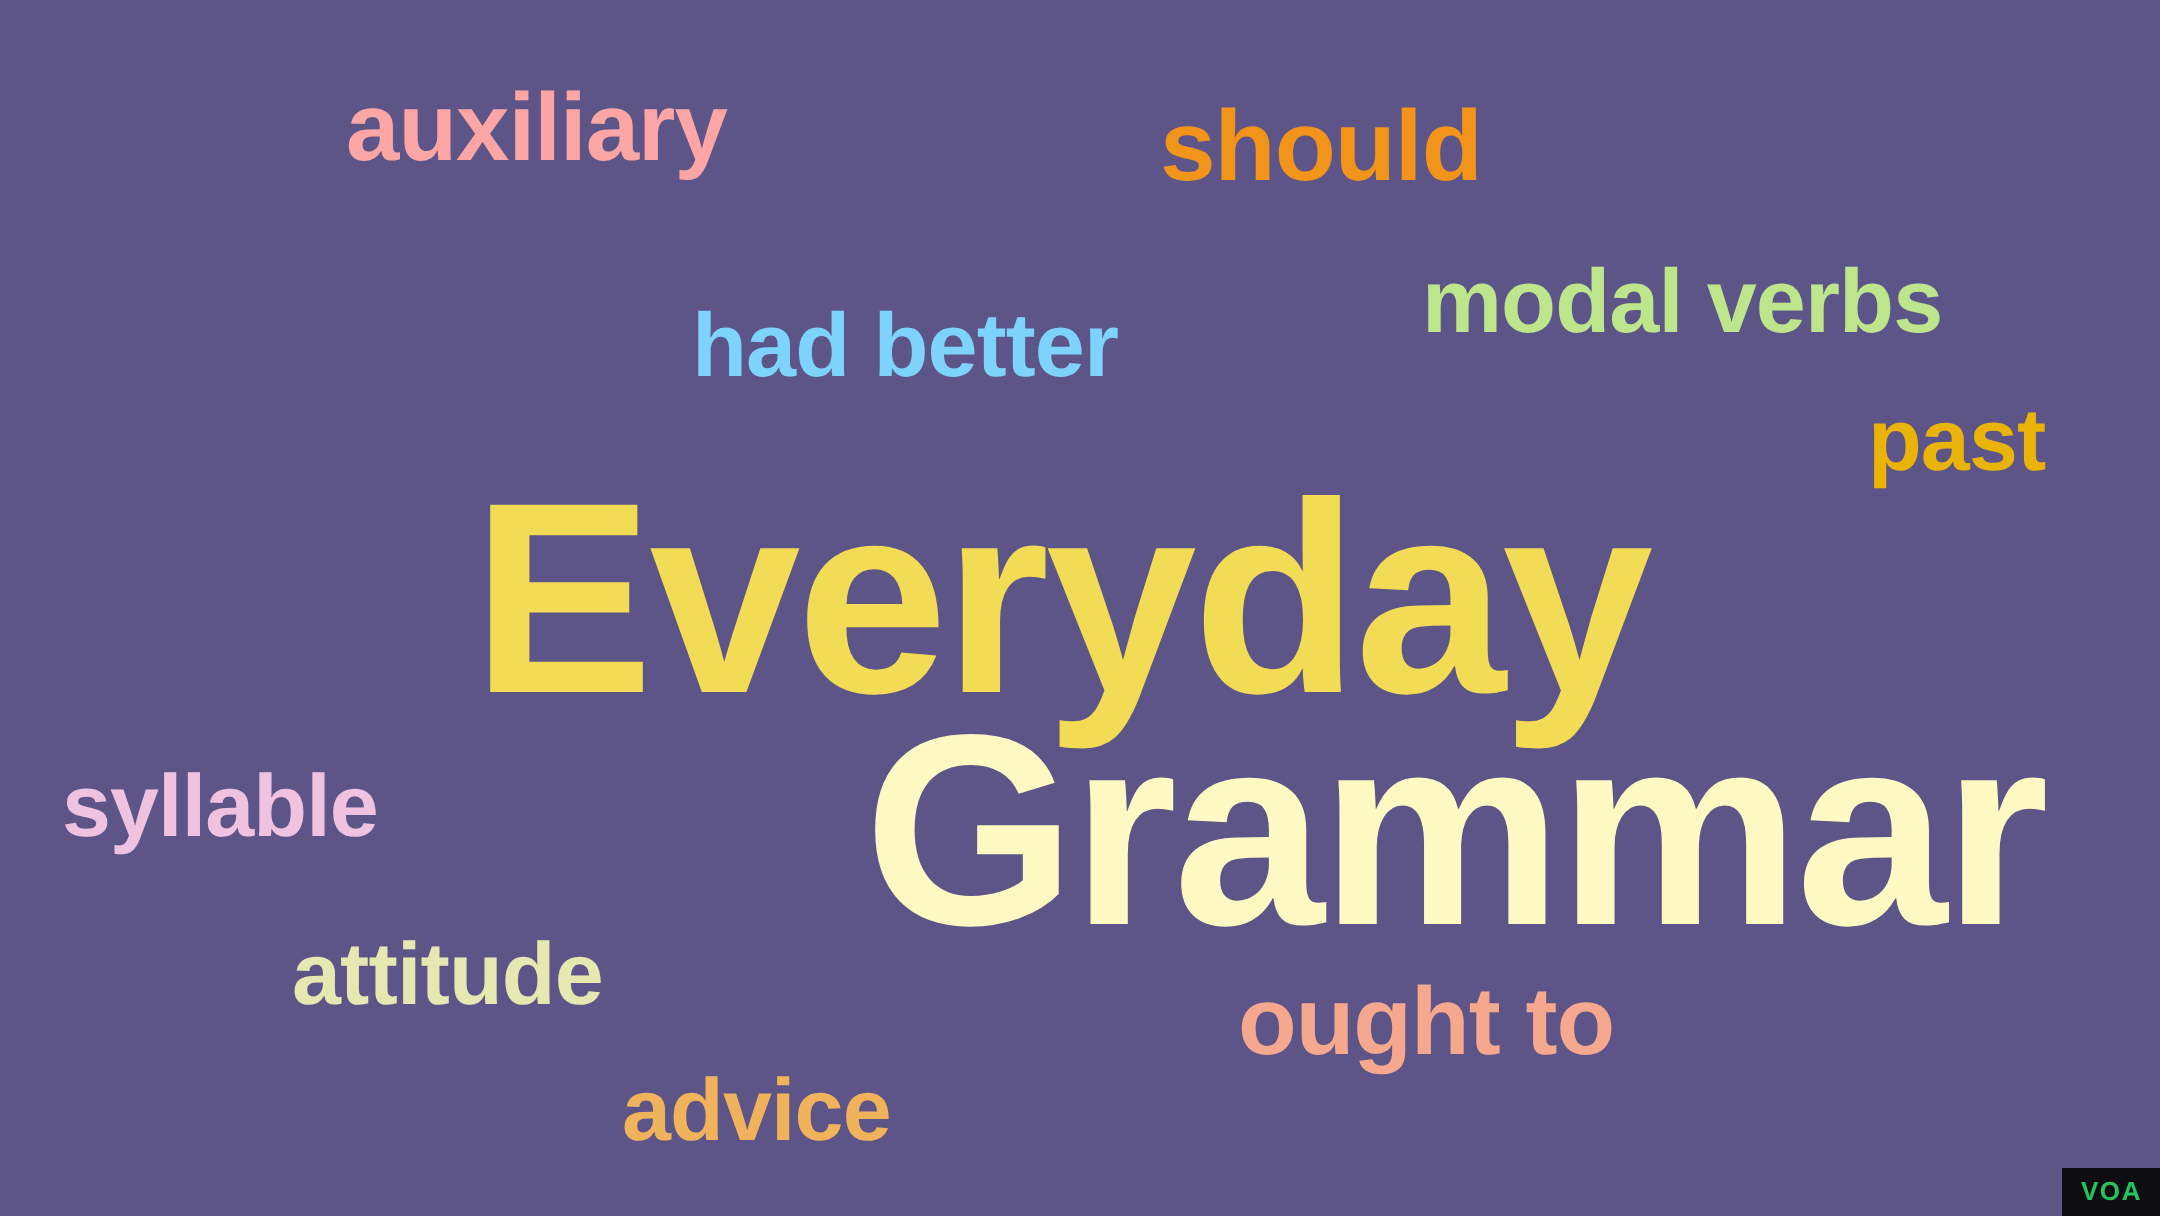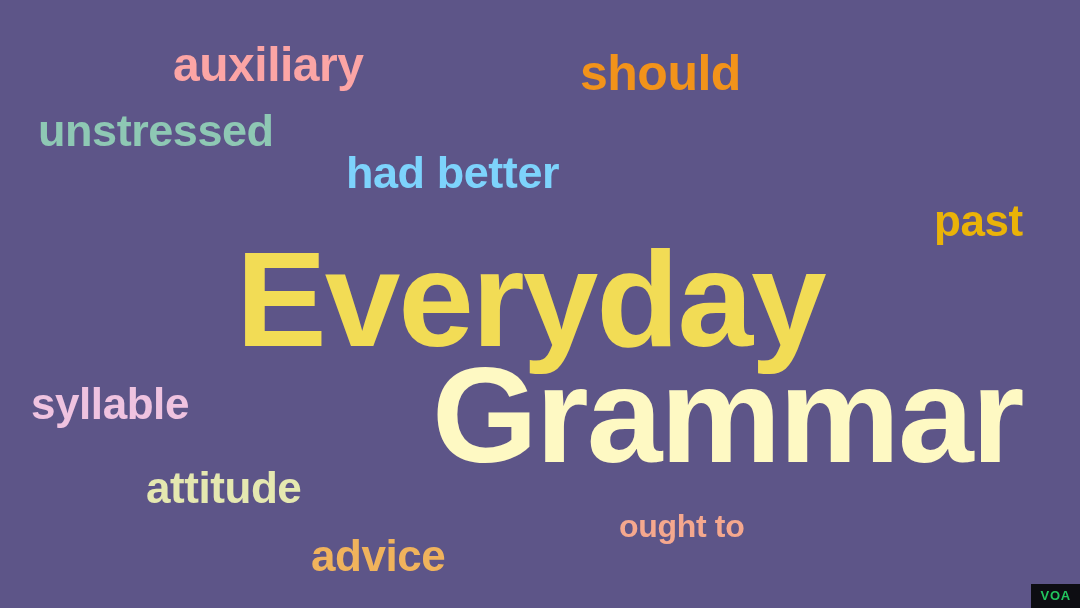--- a/index.html
+++ b/index.html
@@ -32,21 +32,21 @@
   .w-auxiliary     { left: 173px;  top: 41px;  font-size: 48px; }
   .w-should        { left: 580px;  top: 48px;  font-size: 50px; }
   .w-unstressed    { left: 38px;   top: 108px; font-size: 45px; }
   .w-modal-verbs   { left: 711px;  top: 128px; font-size: 45px; }
   .w-had-better    { left: 346px;  top: 150px; font-size: 45px; }
   .w-past          { left: 934px;  top: 199px; font-size: 44px; }
   .w-everyday      { left: 236px;  top: 231px; font-size: 136px; letter-spacing: -0.015em; }
   .w-grammar       { left: 432px;  top: 347px; font-size: 136px; letter-spacing: -0.015em; }
   .w-syllable      { left: 31px;   top: 382px; font-size: 44px; }
   .w-attitude      { left: 146px;  top: 466px; font-size: 44px; }
-  .w-ought-to      { left: 619px;  top: 510px; font-size: 32px; }
+  .w-ought-to      { left: 619px;  top: 488px; font-size: 48px; }
   .w-advice        { left: 311px;  top: 534px; font-size: 44px; }
 
   #voa-watermark {
     position: absolute;
     right: 0;
     bottom: 0;
     background: #0d0d12;
     color: #ffffff;
     font-family: "Liberation Sans", sans-serif;
     font-weight: bold;
@@ -58,22 +58,22 @@
 </style>
 </head>
 <body>
 
 <div id="wordcloud-canvas" style="background: rgb(93, 85, 136);">
 
   <span class="cloud-word w-auxiliary" style="color: #fca5a5;">auxiliary</span>
 
   <span class="cloud-word w-should" style="color: rgb(242, 147, 26); text-align: right;">should</span>
 
-  <span class="cloud-word w-unstressed" style="color: rgb(142, 200, 180);">unstressed</span>
 
+  <span class="cloud-word w-modal-verbs" style="color: rgb(189, 230, 140);">modal verbs</span>
 
   <span class="cloud-word w-had-better" style="color: #7dd3fc;">had better</span>
 
   <span class="cloud-word w-past" style="color: #eab308;">past</span>
 
   <span class="cloud-word w-everyday" style="color: rgb(242, 220, 85);">Everyday</span>
 
   <span class="cloud-word w-grammar" style="color: #fef9c3;">Grammar</span>
 
   <span class="cloud-word w-attitude" style="color: rgb(229, 232, 176);">attitude</span>

